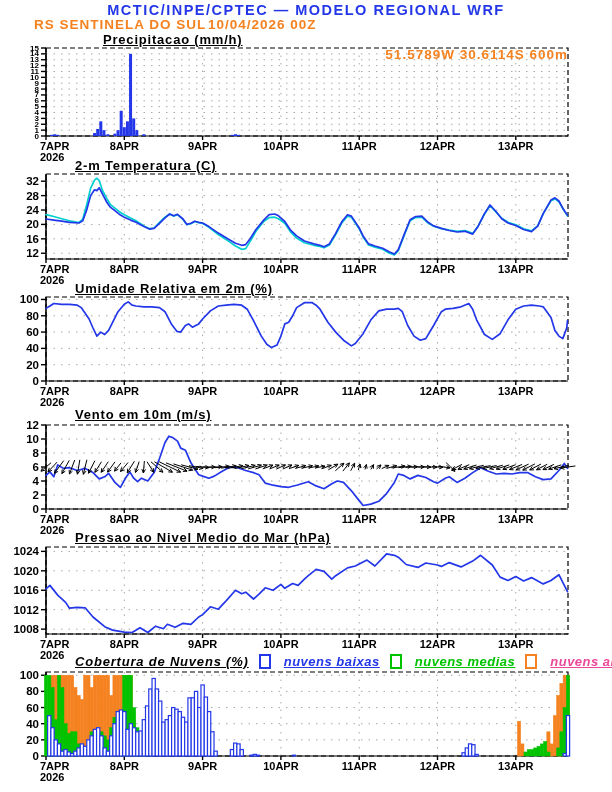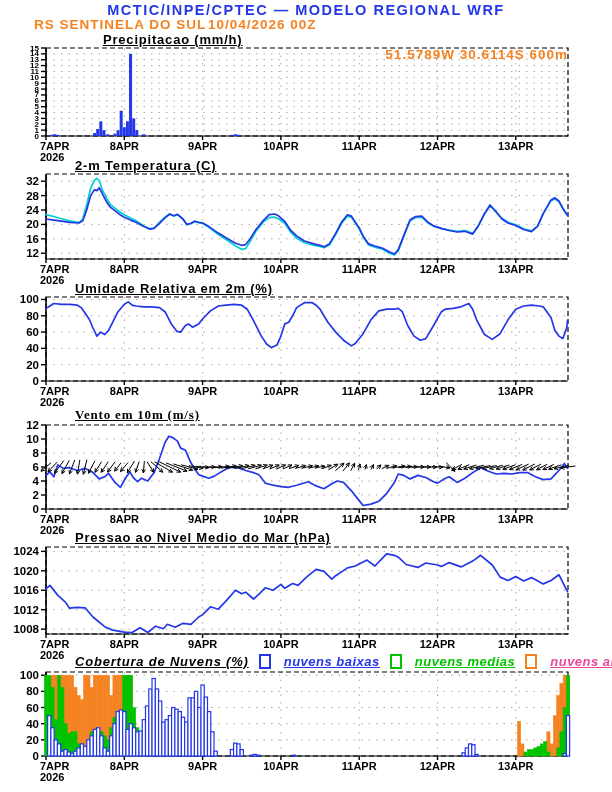--- a/index.html
+++ b/index.html
@@ -719,21 +719,21 @@
     </svg>
 
   <div class="abs hdr-title">MCTIC/INPE/CPTEC — MODELO REGIONAL WRF</div>
   <div class="abs hdr-orange" style="left:34px;top:17px;">RS SENTINELA DO SUL</div>
   <div class="abs hdr-orange" style="left:208px;top:17px;">10/04/2026 00Z</div>
   <div class="abs hdr-orange" style="right:44px;top:47px;">51.5789W 30.6114S 600m</div>
 
   <div class="abs panel-title" style="left:75px;top:32px;margin-left:28px;">Precipitacao (mm/h)</div>
   <div class="abs panel-title" style="left:75px;top:158px;">2-m Temperatura (C)</div>
   <div class="abs panel-title" style="left:75px;top:281px;">Umidade Relativa em 2m (%)</div>
-  <div class="abs panel-title" style="left:75px;top:407px;font-family:Liberation Serif, serif;">Vento em 10m (m/s)</div>
+  <div class="abs panel-title" style="left:75px;top:407px;">Vento em 10m (m/s)</div>
   <div class="abs panel-title" style="left:75px;top:530px;">Pressao ao Nivel Medio do Mar (hPa)</div>
 
   <div class="abs legend-row" style="left:75px;top:654px;">
     <span class="panel-title" style="position:static;">Cobertura de Nuvens (%)</span>
     <span class="legend-item">
       <span class="legend-box" id="lbox0" style="border-color: rgb(35, 55, 232);"></span>
       <span class="legend-label" id="llab0" style="color: rgb(35, 55, 232);">nuvens baixas</span>
     </span>
     <span class="legend-item">
       <span class="legend-box" id="lbox1" style="border-color: rgb(0, 195, 0);"></span>

